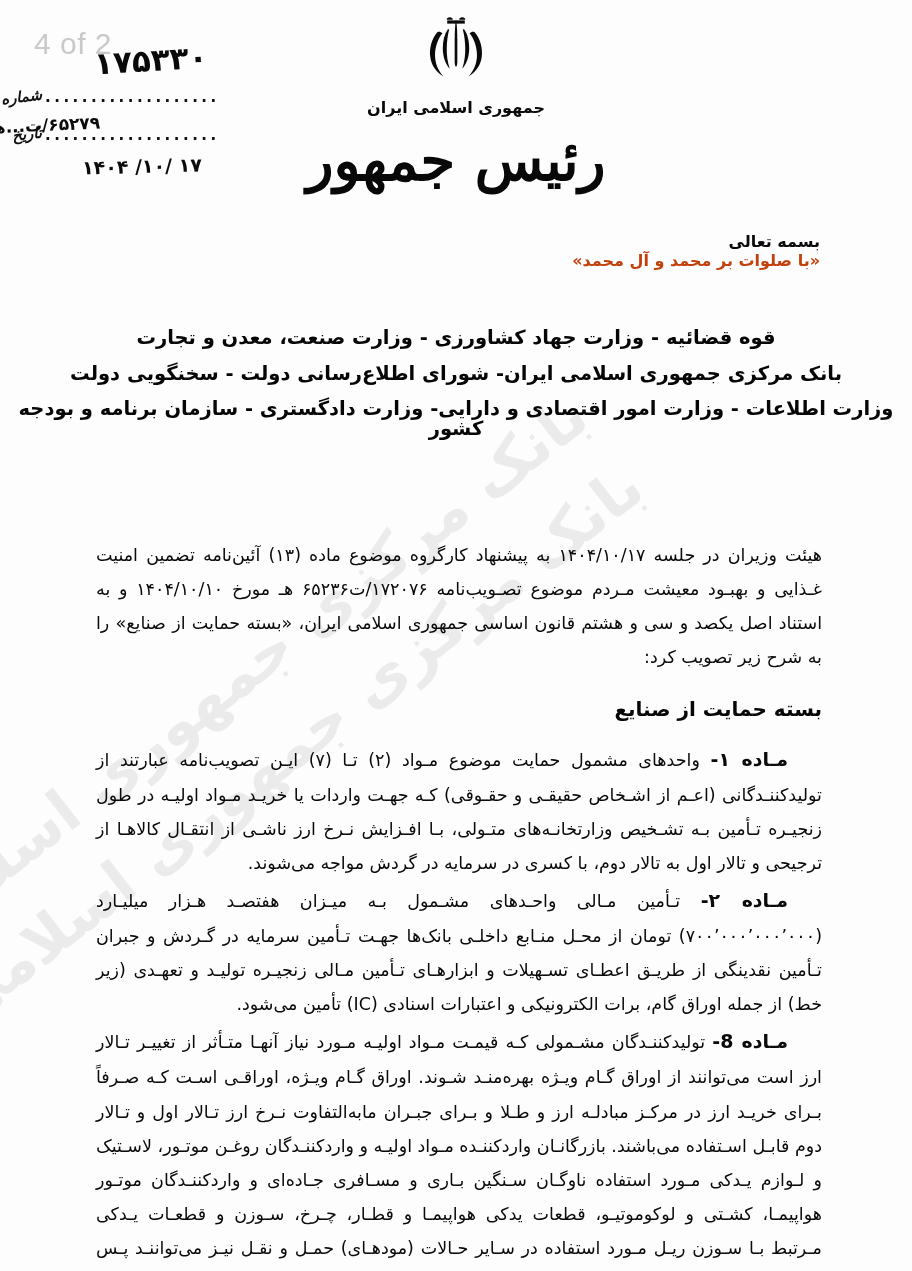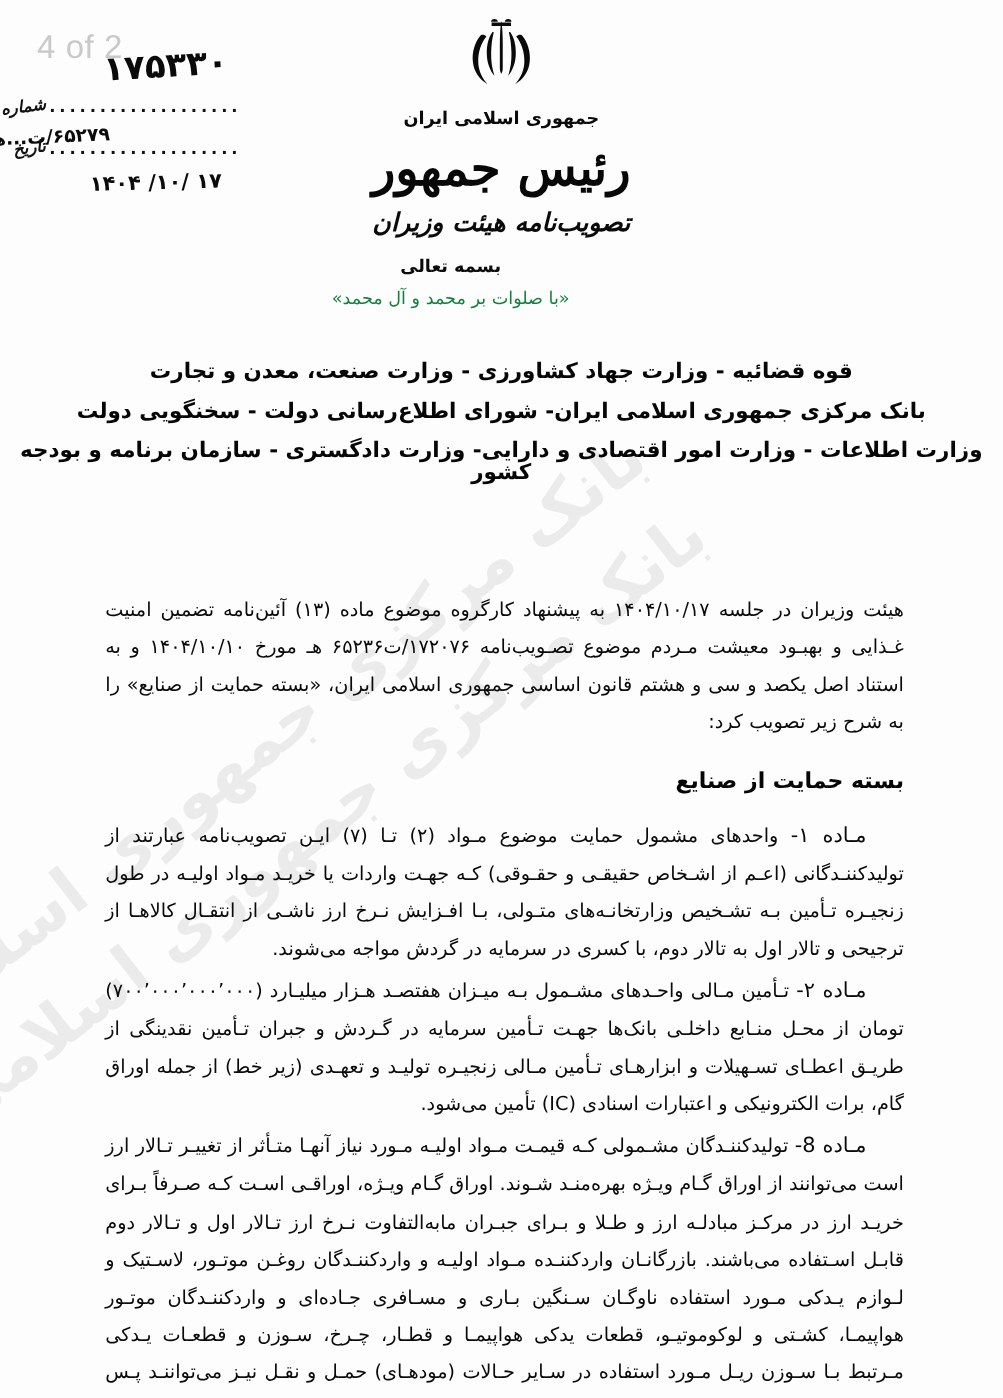--- a/index.html
+++ b/index.html
@@ -139,54 +139,53 @@
   }
   .emblem-caption {
     margin-top: 16px;
     font-size: 16px;
     font-weight: bold;
     color: #0a0a0a;
     font-family: "DejaVu Sans", sans-serif;
   }
   .president-title {
     margin-top: 14px;
-    font-size: 44px;
+    font-size: 56px;
     font-weight: bold;
     color: #080808;
     font-family: "DejaVu Serif", serif;
     line-height: 1.05;
   }
   .decree-type {
     margin-top: 12px;
     font-size: 23px;
     font-weight: bold;
     color: #0a0a0a;
     font-family: "DejaVu Serif", serif;
     font-style: italic;
   }
 
   
   .invocation {
     position: absolute;
     left: 0;
     top: 232px;
     width: 820px;
-    text-align: center;
     z-index: 3;
   }
   .invocation .line1 {
     font-size: 16px;
     font-weight: bold;
     color: #0a0a0a;
   }
   .invocation .line2 {
-    margin-top: 10px;
+    margin-top: 0;
     font-size: 16px;
-    font-weight: normal;
-    color: #15803d;
+    font-weight: bold;
+    color: #c2410c;
   }
 
   
   .recipients {
     position: absolute;
     left: 0;
     top: 328px;
     width: 912px;
     text-align: center;
     z-index: 3;
@@ -223,21 +222,21 @@
   p.intro {
     margin-bottom: 4px;
   }
   .section-title {
     font-size: 20px;
     font-weight: bold;
     margin: 22px 0 20px 0;
     color: #060606;
   }
   .art-label {
-    font-weight: normal;
+    font-weight: bold;
     font-size: 19px;
   }
   .indent {
     display: inline-block;
     width: 34px;
   }
 </style>
 </head>
 <body>
 
@@ -280,21 +279,20 @@
 
         <path d="M61 18 C66 25 68 34 68 44 C68 56 64 66 58.5 72 C61.5 63 62.8 53.5 62.6 44 C62.4 34.5 61.4 26 59.4 18.6 C59.8 18 60.4 17.9 61 18 Z"></path>
 
         <path d="M24.5 22 C17 31 13.5 43 14.8 55 C16 67 23 77 33 82.5 C25.5 74.5 21.5 64.5 21.4 54 C21.3 42.5 25 31.5 31.5 23.5 C29.5 21.5 26.6 20.8 24.5 22 Z"></path>
 
         <path d="M75.5 22 C83 31 86.5 43 85.2 55 C84 67 77 77 67 82.5 C74.5 74.5 78.5 64.5 78.6 54 C78.7 42.5 75 31.5 68.5 23.5 C70.5 21.5 73.4 20.8 75.5 22 Z"></path>
       </g>
     </svg>
     <div class="emblem-caption">جمهوری اسلامی ایران</div>
     <div class="president-title">رئیس جمهور</div>
-    <div class="decree-type">تصویب‌نامه هیئت وزیران</div>
   </div>
 
   <div class="invocation">
     <div class="line1">بسمه تعالی</div>
     <div class="line2">«با صلوات بر محمد و آل محمد»</div>
   </div>
 
   <div class="recipients">
     <div class="r-line">قوه قضائیه - وزارت جهاد کشاورزی - وزارت صنعت، معدن و تجارت</div>
     <div class="r-line">بانک مرکزی جمهوری اسلامی ایران- شورای اطلاع‌رسانی دولت - سخنگویی دولت</div>

